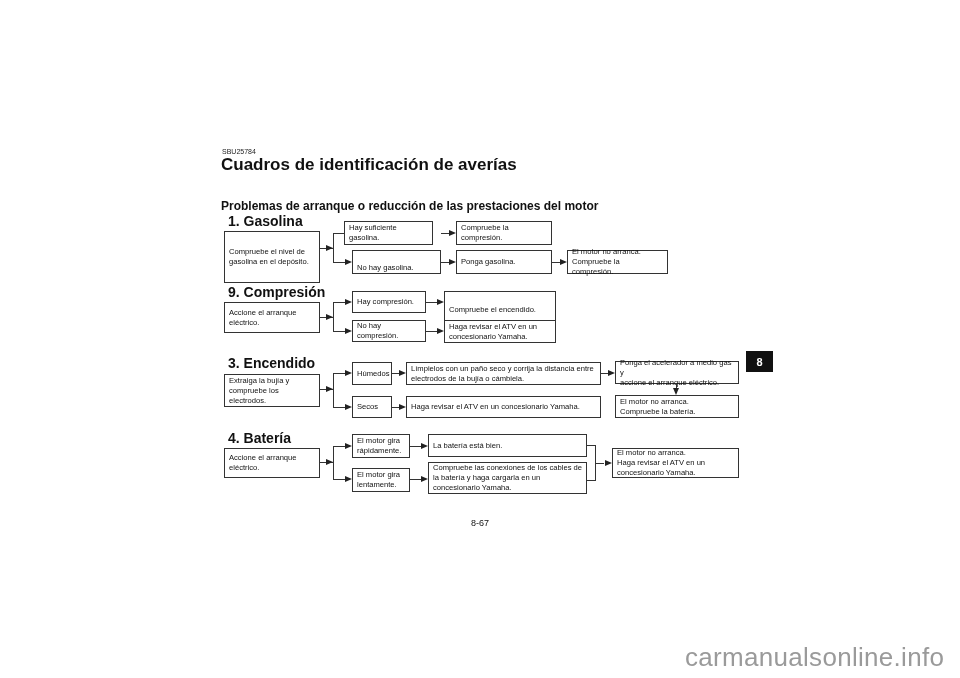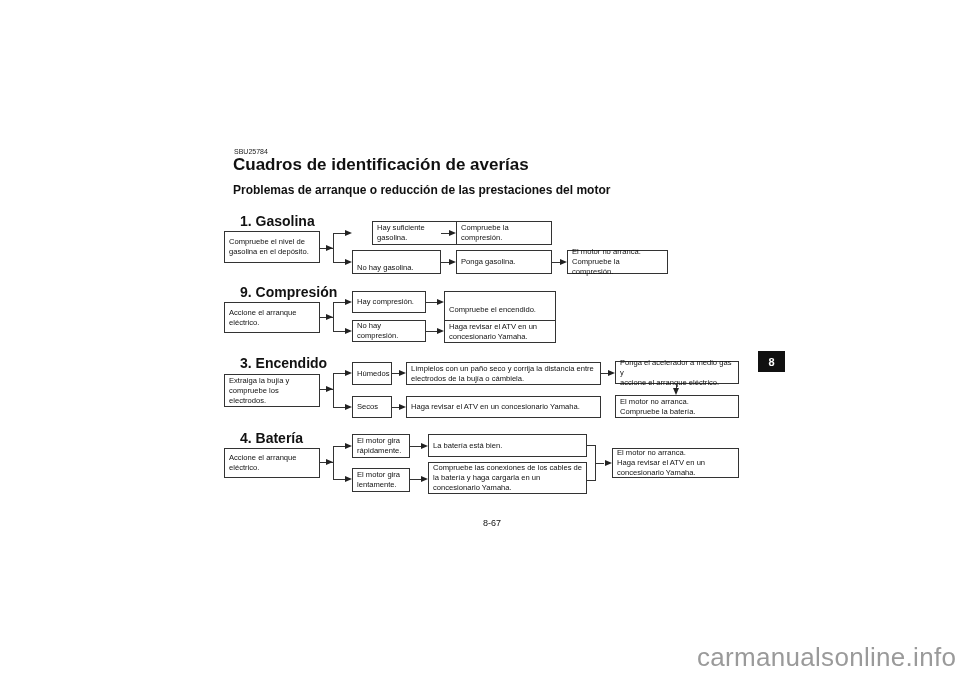--- a/index.html
+++ b/index.html
@@ -1,21 +1,21 @@
 <!DOCTYPE html>
 <html><head>
 <meta charset="utf-8">
 <style>
   html, body { margin:0; padding:0; background:#ffffff; }
   body { width:960px; height:678px; position:relative; overflow:hidden;
          font-family:"Liberation Sans", sans-serif; color:#111; }
-  .abs { position:absolute;margin-left:12px; }
+  .abs { position:absolute; }
   .code { left:222px; top:148px; font-size:7px; color:#222; }
   .title { left:221px; top:155px; font-size:17px; font-weight:bold; }
-  .subtitle { left:221px; top:183px; font-size:12px; font-weight:bold;text-align:center; }
+  .subtitle { left:221px; top:199px; font-size:12px; font-weight:bold;text-align:center; }
   .sec { font-size:14px; font-weight:bold; }
   .box { position:absolute; border:1px solid #333; background:#fff;
          font-size:7.6px; line-height:10px; padding:0 4px; box-sizing:border-box;
          display:flex; align-items:center; }
   .box span { white-space:pre-line; }
   .line { position:absolute; background:#333; }
   .arrow { position:absolute; width:0; height:0;
            border-top:3px solid transparent; border-bottom:3px solid transparent;
            border-left:7px solid #222; }
   .arrow-down { position:absolute; width:0; height:0;
@@ -27,32 +27,32 @@
   .watermark { left:685px; top:642px; font-size:26px; color:#9a9a9a; letter-spacing:0.3px; }
 </style>
 </head>
 <body>
 
 <div class="abs code">SBU25784</div>
 <div class="abs title">Cuadros de identificación de averías</div>
 <div class="abs subtitle">Problemas de arranque o reducción de las prestaciones del motor</div>
 
 <div class="abs sec" style="left:228px;top:213px;">1. Gasolina</div>
-<div class="box" style="left:224px;top:231px;width:96px;height:32px;">
+<div class="box" style="left:224px;top:231px;width:96px;height:52px;">
     <span>Compruebe el nivel de
 gasolina en el depósito.</span>
   </div>
 <div class="line" style="left:320px;top:248px;width:14px;height:1px;"></div>
 <div class="arrow" style="left:326px;top:245px;"></div>
 <div class="line" style="left:333px;top:233px;width:1px;height:29px;"></div>
 <div class="line" style="left:333px;top:233px;width:12px;height:1px;"></div>
 <div class="arrow" style="left:345px;top:230px;"></div>
 <div class="line" style="left:333px;top:262px;width:12px;height:1px;"></div>
 <div class="arrow" style="left:345px;top:259px;"></div>
-<div class="box" style="left:372px;top:221px;width:89px;height:24px;">
+<div class="box" style="left:344px;top:221px;width:89px;height:24px;">
     <span>Hay suficiente gasolina.</span>
   </div>
 <div class="box" style="left:352px;top:250px;width:89px;height:24px;align-items:flex-end;">
     <span>No hay gasolina.</span>
   </div>
 <div class="line" style="left:441px;top:233px;width:9px;height:1px;"></div>
 <div class="arrow" style="left:449px;top:230px;"></div>
 <div class="line" style="left:441px;top:262px;width:9px;height:1px;"></div>
 <div class="arrow" style="left:449px;top:259px;"></div>
 <div class="box" style="left:456px;top:221px;width:96px;height:24px;">

